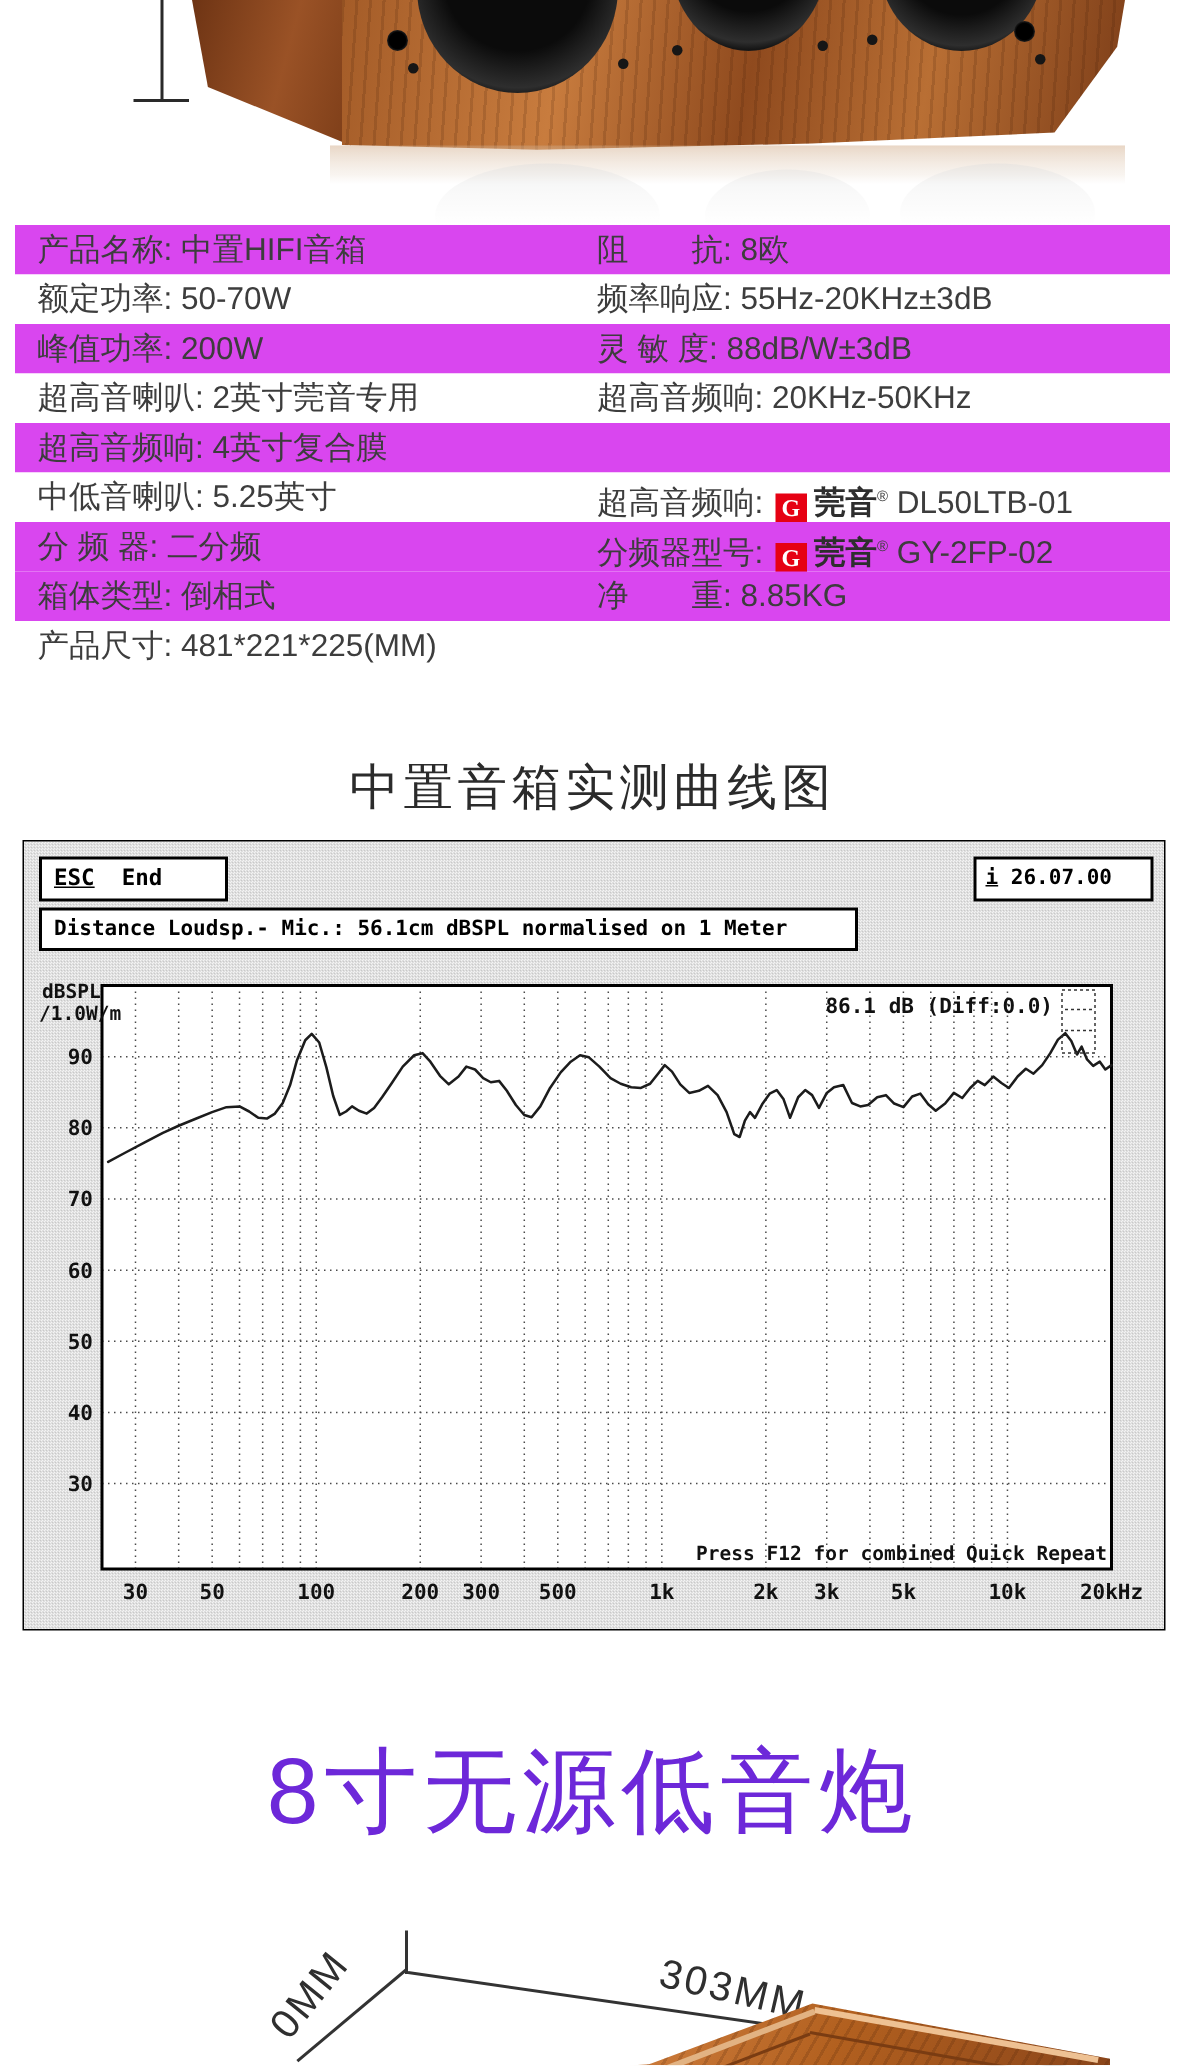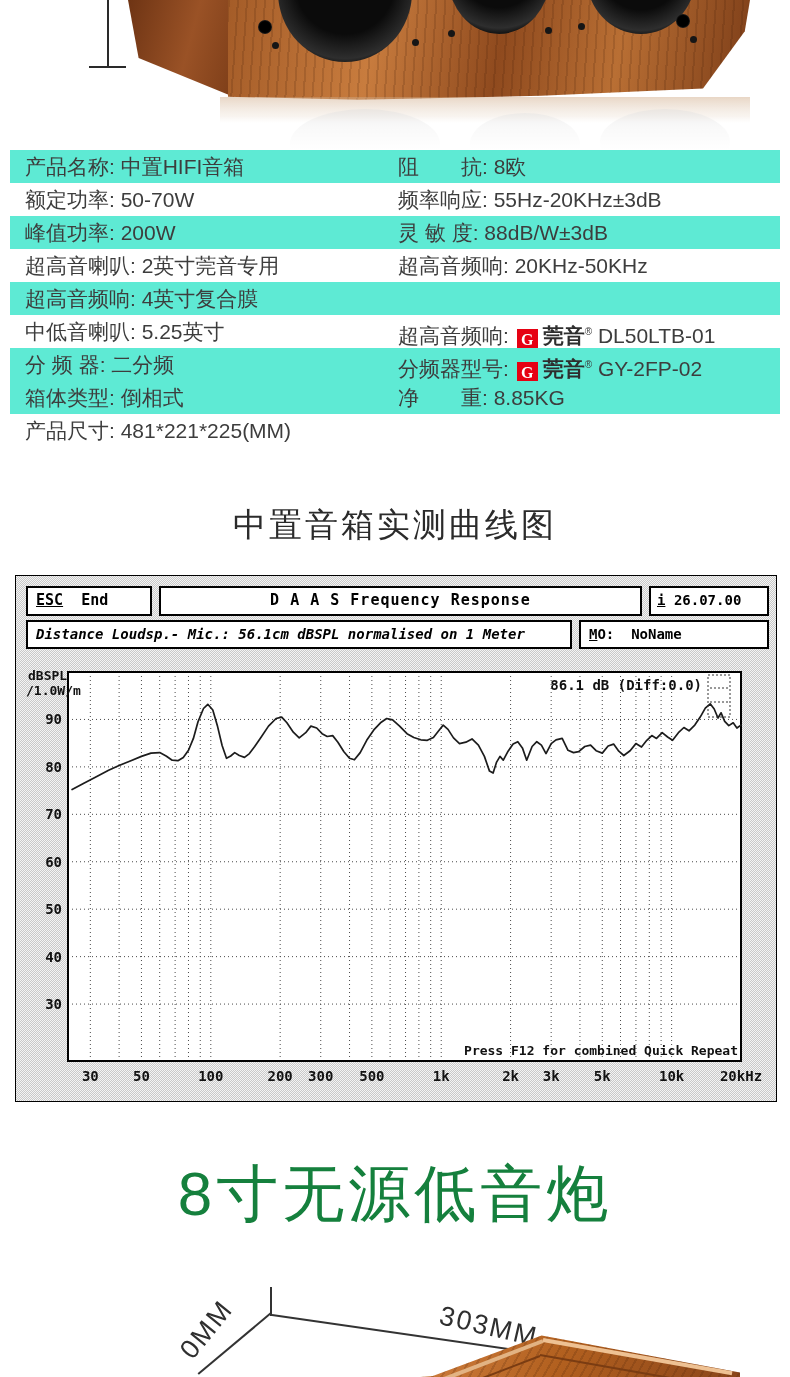--- a/index.html
+++ b/index.html
@@ -24,48 +24,48 @@
   #reflection{position:absolute;left:120px;top:97px;width:650px;height:53px;}
   .refl-wood{position:absolute;left:100px;top:0;width:530px;height:26px;opacity:.35;
     background:linear-gradient(#b4773f,#d9c0a6 75%,#fff);}
   .refl-ghost{position:absolute;border-radius:50%;background:#c9c9c9;opacity:.4;}
   .refl-fade{position:absolute;left:0;top:0;width:100%;height:100%;
     background:linear-gradient(rgba(255,255,255,.15),rgba(255,255,255,.75) 60%,#fff);}
 
   
   #spec-table{position:absolute;left:10px;top:150px;width:770px;color:#3d3d3d;}
   .spec-row{position:relative;height:33px;line-height:33px;font-size:21px;white-space:nowrap;}
-  .row-gray{background:#5eead4;text-decoration:underline;}
+  .row-gray{background:#d946ef;text-decoration:underline;}
   .row-white{background:#fff;}
   .cell{position:absolute;top:0;height:33px;line-height:33px;}
   .cell-left{left:15px;}
   .cell-right{left:388px;}
   .brand-logo{display:inline-block;width:21px;height:21px;background:#e60113;color:#fff;
     font-weight:bold;font-size:16px;line-height:21px;text-align:center;vertical-align:-2px;
     margin:0 5px 0 2px;font-family:"Liberation Serif",serif;}
   .brand-name{font-weight:bold;color:#2e2e2e;}
   .brand-reg{font-size:10px;vertical-align:super;}
 
   
   #chart-title{position:absolute;left:0;top:503px;width:790px;text-align:center;
     font-size:33px;letter-spacing:3px;color:#2b2b2b;}
   #sub-heading{position:absolute;left:0;top:1152px;width:790px;text-align:center;
-    font-size:62px;font-weight:200;letter-spacing:4px;color:#15803d;}
-
-  
-  #daas{position:absolute;left:15px;top:575px;width:760px;height:525px;
+    font-size:62px;font-weight:200;letter-spacing:4px;color:#6d28d9;}
+
+  
+  #daas{position:absolute;left:15px;top:560px;width:760px;height:525px;
     border:1px solid #000;
     background:repeating-conic-gradient(#c9c9c9 0% 25%,#f4f4f4 0% 50%) 0 0/2px 2px;}
   .daas-box{position:absolute;background:#fff;border:2px solid #000;box-sizing:border-box;
     font-family:"DejaVu Sans Mono","Liberation Mono",monospace;font-weight:bold;
     font-size:15px;color:#000;overflow:hidden;}
   #daas-esc{left:10px;top:10px;width:126px;height:30px;line-height:25px;padding-left:8px;}
   #daas-titlebox{left:143px;top:10px;width:483px;height:30px;line-height:25px;text-align:center;letter-spacing:1px;}
   #daas-clock{left:633px;top:10px;width:120px;height:30px;line-height:25px;padding-left:6px;font-size:14px;}
-  #daas-distbox{left:10px;top:44px;width:546px;height:29px;line-height:24px;padding-left:8px;font-size:14px;font-weight:bold;font-style:italic;}
+  #daas-distbox{left:10px;top:44px;width:546px;height:29px;line-height:24px;padding-left:8px;font-size:14px;font-weight:bold;}
   #daas-mobox{left:563px;top:44px;width:190px;height:29px;line-height:24px;padding-left:8px;font-size:14px;}
   .u{text-decoration:underline;}
   #daas-plot{position:absolute;left:0;top:0;width:760px;height:525px;}
 
   
   #photo-bottom{position:absolute;left:0;top:1280px;width:790px;height:97px;overflow:hidden;background:#fff;}
   .bline{position:absolute;background:#333;transform-origin:left center;}
   .dim-text{position:absolute;font-size:27px;color:#2f2f2f;letter-spacing:2px;transform-origin:left center;}
   #wood-corner{position:absolute;left:420px;top:52px;width:320px;height:45px;
     background:
@@ -141,31 +141,25 @@
         <div class="cell cell-right"></div>
       </div>
     </div>
 
   <div id="chart-title">中置音箱实测曲线图</div>
 
   <div id="daas">
     <div class="daas-box" id="daas-esc">
       <span class="u">ESC</span>&nbsp;&nbsp;<span>End</span>
     </div>
-    <div class="daas-box" id="daas-titlebox">
-      <span>D A A S  Frequency Response</span>
-    </div>
     <div class="daas-box" id="daas-clock">
       <span class="u">i</span>&nbsp;<span>26.07.00 06:08</span>
     </div>
     <div class="daas-box" id="daas-distbox">
       <span>Distance Loudsp.- Mic.: 56.1cm dBSPL normalised on 1 Meter</span>
-    </div>
-    <div class="daas-box" id="daas-mobox">
-      <span class="u">M</span><span>O:</span>&nbsp;&nbsp;<span>NoName</span>
     </div>
     <svg id="daas-plot" viewBox="0 0 760 525">
         <rect x="52" y="96" width="673" height="389" fill="#ffffff" stroke="none"></rect>
         <g stroke="#4a4a4a" stroke-width="1" stroke-dasharray="1 3">
           <line x1="74.32950561077007" y1="96" x2="74.32950561077007" y2="485"></line>
           <line x1="103.1172452209756" y1="96" x2="103.1172452209756" y2="485"></line>
           <line x1="125.44675083174563" y1="96" x2="125.44675083174563" y2="485"></line>
           <line x1="143.69128535410937" y1="96" x2="143.69128535410937" y2="485"></line>
           <line x1="159.11681949943596" y1="96" x2="159.11681949943596" y2="485"></line>
           <line x1="172.47902496431485" y1="96" x2="172.47902496431485" y2="485"></line>

